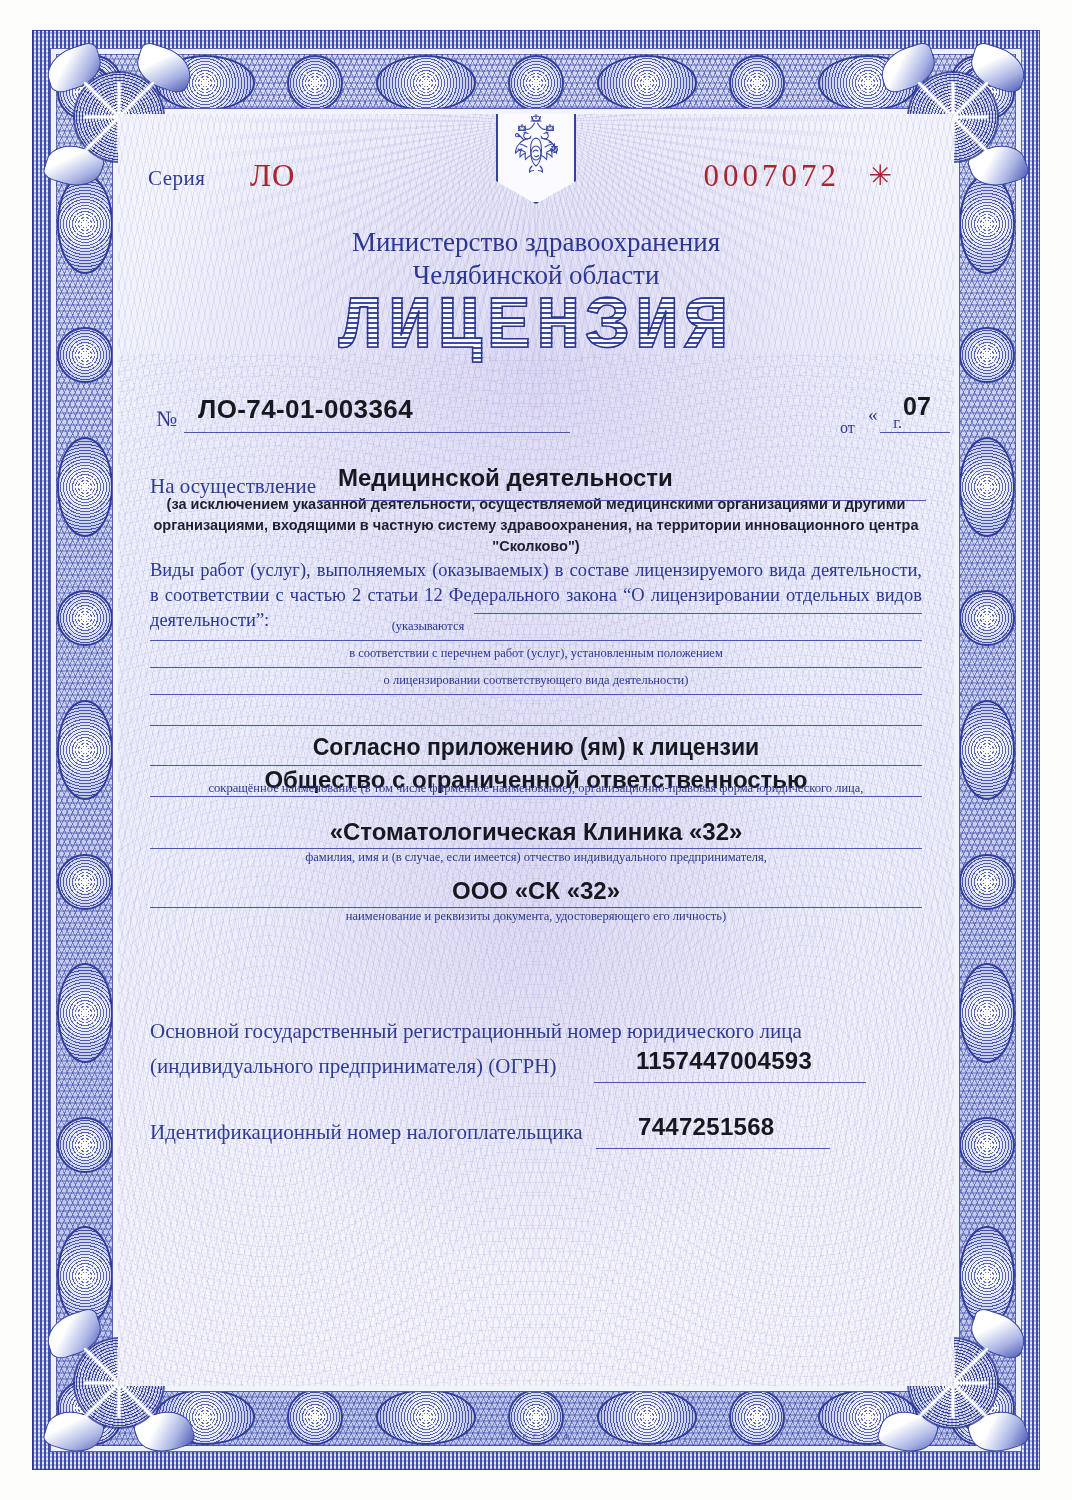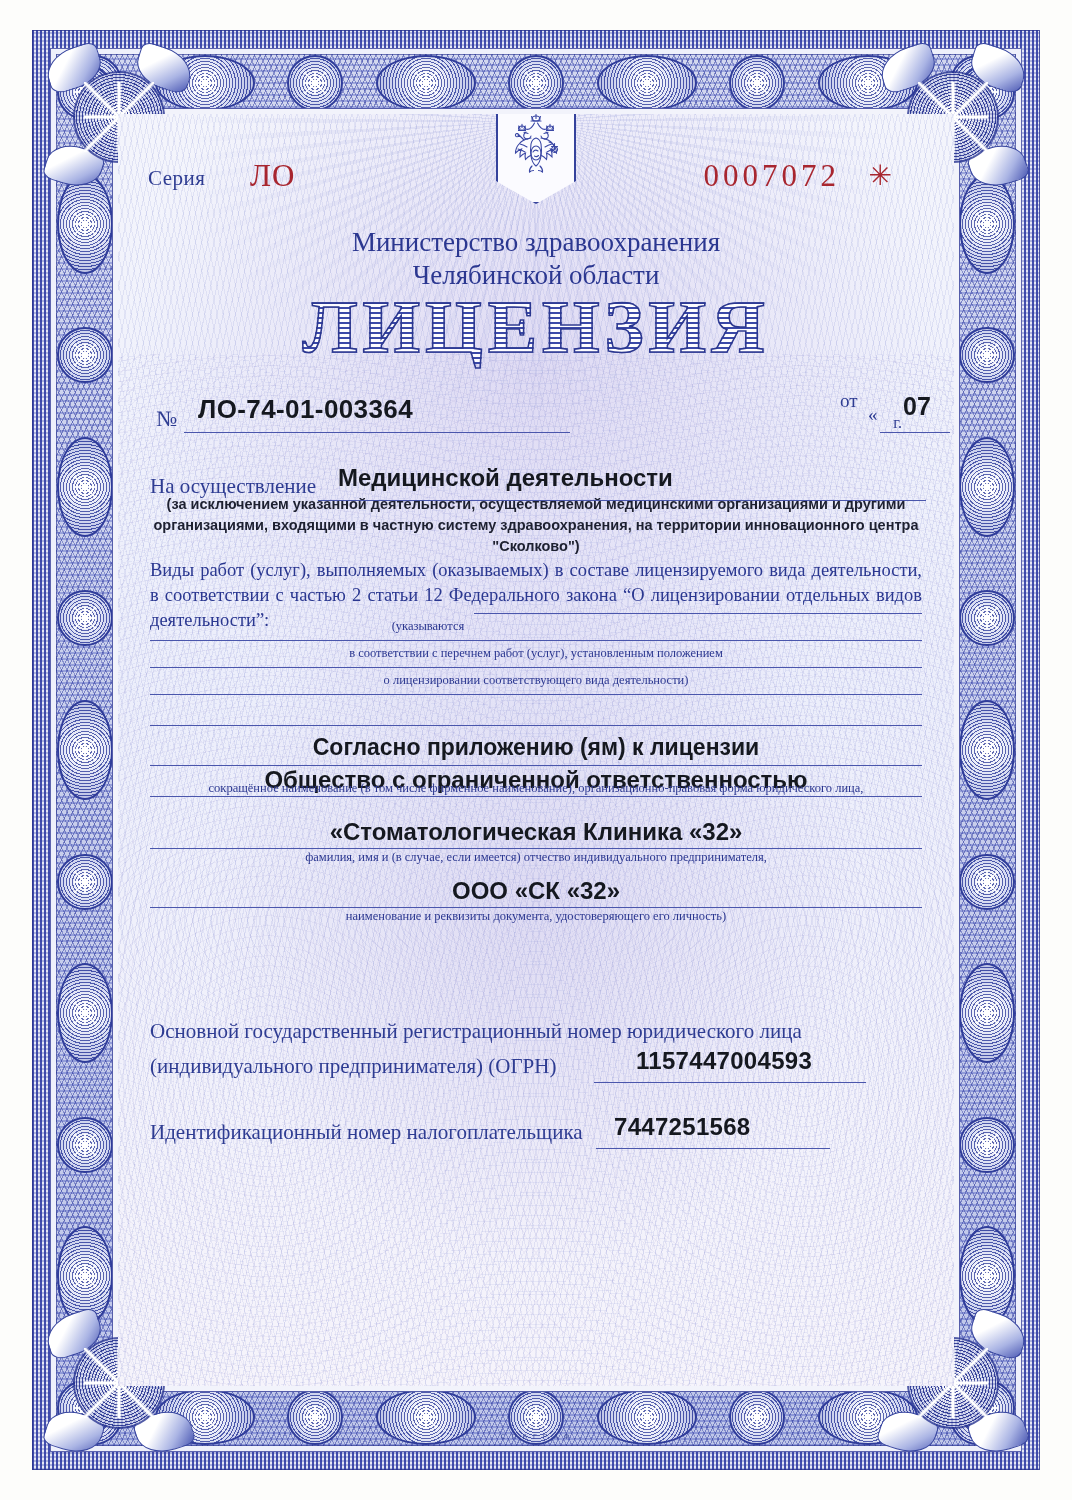--- a/index.html
+++ b/index.html
@@ -191,21 +191,21 @@
     background:#fbfbff;
     border:2px solid #35429c;
     clip-path:polygon(0 0,100% 0,100% 78%,50% 100%,0 78%);
   }
   .emblem svg{position:absolute;left:8px;top:10px;width:64px;height:74px;}
 
   
   .title-wrap{text-align:center;margin-top:-2px;}
   .big-title{
     display:inline-block;
-    font-family:Liberation Serif, serif;
+    font-family:Liberation Mono, monospace;
     font-size:74px;font-weight:700;letter-spacing:5px;
     line-height:1;
     background:repeating-linear-gradient(0deg,
       #3b49a8 0 2px, rgba(255,255,255,.92) 2px 5px);
     -webkit-background-clip:text;background-clip:text;
     color:transparent;
     -webkit-text-stroke:1.6px #2b3790;
     paint-order:stroke fill;
   }
 
@@ -215,21 +215,21 @@
     font-size:20px;color:#2e3c92;
   }
   .numline .nolabel{position:absolute;left:24px;top:22px;font-size:22px;}
   .rule{position:absolute;border-bottom:1.4px solid #4a56ac;}
   .numline .r1{left:52px;right:370px;top:48px;}
   .lic-no{
     position:absolute;left:66px;top:10px;
     font-family:"Liberation Sans",sans-serif;font-weight:700;
     font-size:26px;color:#15181f;letter-spacing:.4px;
   }
-  .numline .ot{position:absolute;left:708px;top:6px;font-size:19px;}
+  .numline .ot{position:absolute;left:708px;top:35px;font-size:16px;}
   .numline .q1{position:absolute;left:736px;top:20px;font-size:19px;}
   .numline .r2{left:748px;width:70px;top:48px;}
   .day{
     position:absolute;left:760px;top:8px;width:50px;text-align:center;
     font-family:"Liberation Sans",sans-serif;font-weight:700;
     font-size:25px;color:#15181f;
   }
   .numline .r3{left:836px;right:78px;top:48px;}
   .numline .gletter{position:absolute;right:38px;top:30px;font-size:16px;}
 
@@ -296,21 +296,21 @@
   .ogrn-l2 .rl{position:absolute;left:444px;right:56px;top:34px;border-bottom:1.4px solid #4a56ac;}
   .ogrn-l2 .vl{
     position:absolute;left:486px;top:-1px;
     font-family:"Liberation Sans",sans-serif;font-weight:700;
     font-size:24px;color:#15181f;letter-spacing:.3px;
   }
   .inn-l{position:relative;height:48px;margin-top:22px;font-size:21px;color:#2e3c92;}
   .inn-l .lbl{position:absolute;left:0;top:6px;}
   .inn-l .rl{position:absolute;left:446px;right:92px;top:34px;border-bottom:1.4px solid #4a56ac;}
   .inn-l .vl{
-    position:absolute;left:464px;top:-1px;
+    position:absolute;left:488px;top:-1px;
     font-family:"Liberation Sans",sans-serif;font-weight:700;
     font-size:24px;color:#15181f;letter-spacing:.3px;
   }
 
   
   .microtext{
     position:absolute;left:0;right:0;bottom:60px;text-align:center;
     font-family:"Liberation Sans",sans-serif;
     font-size:7px;letter-spacing:2px;color:#2e3c92;opacity:.85;
     pointer-events:none;z-index:6;

